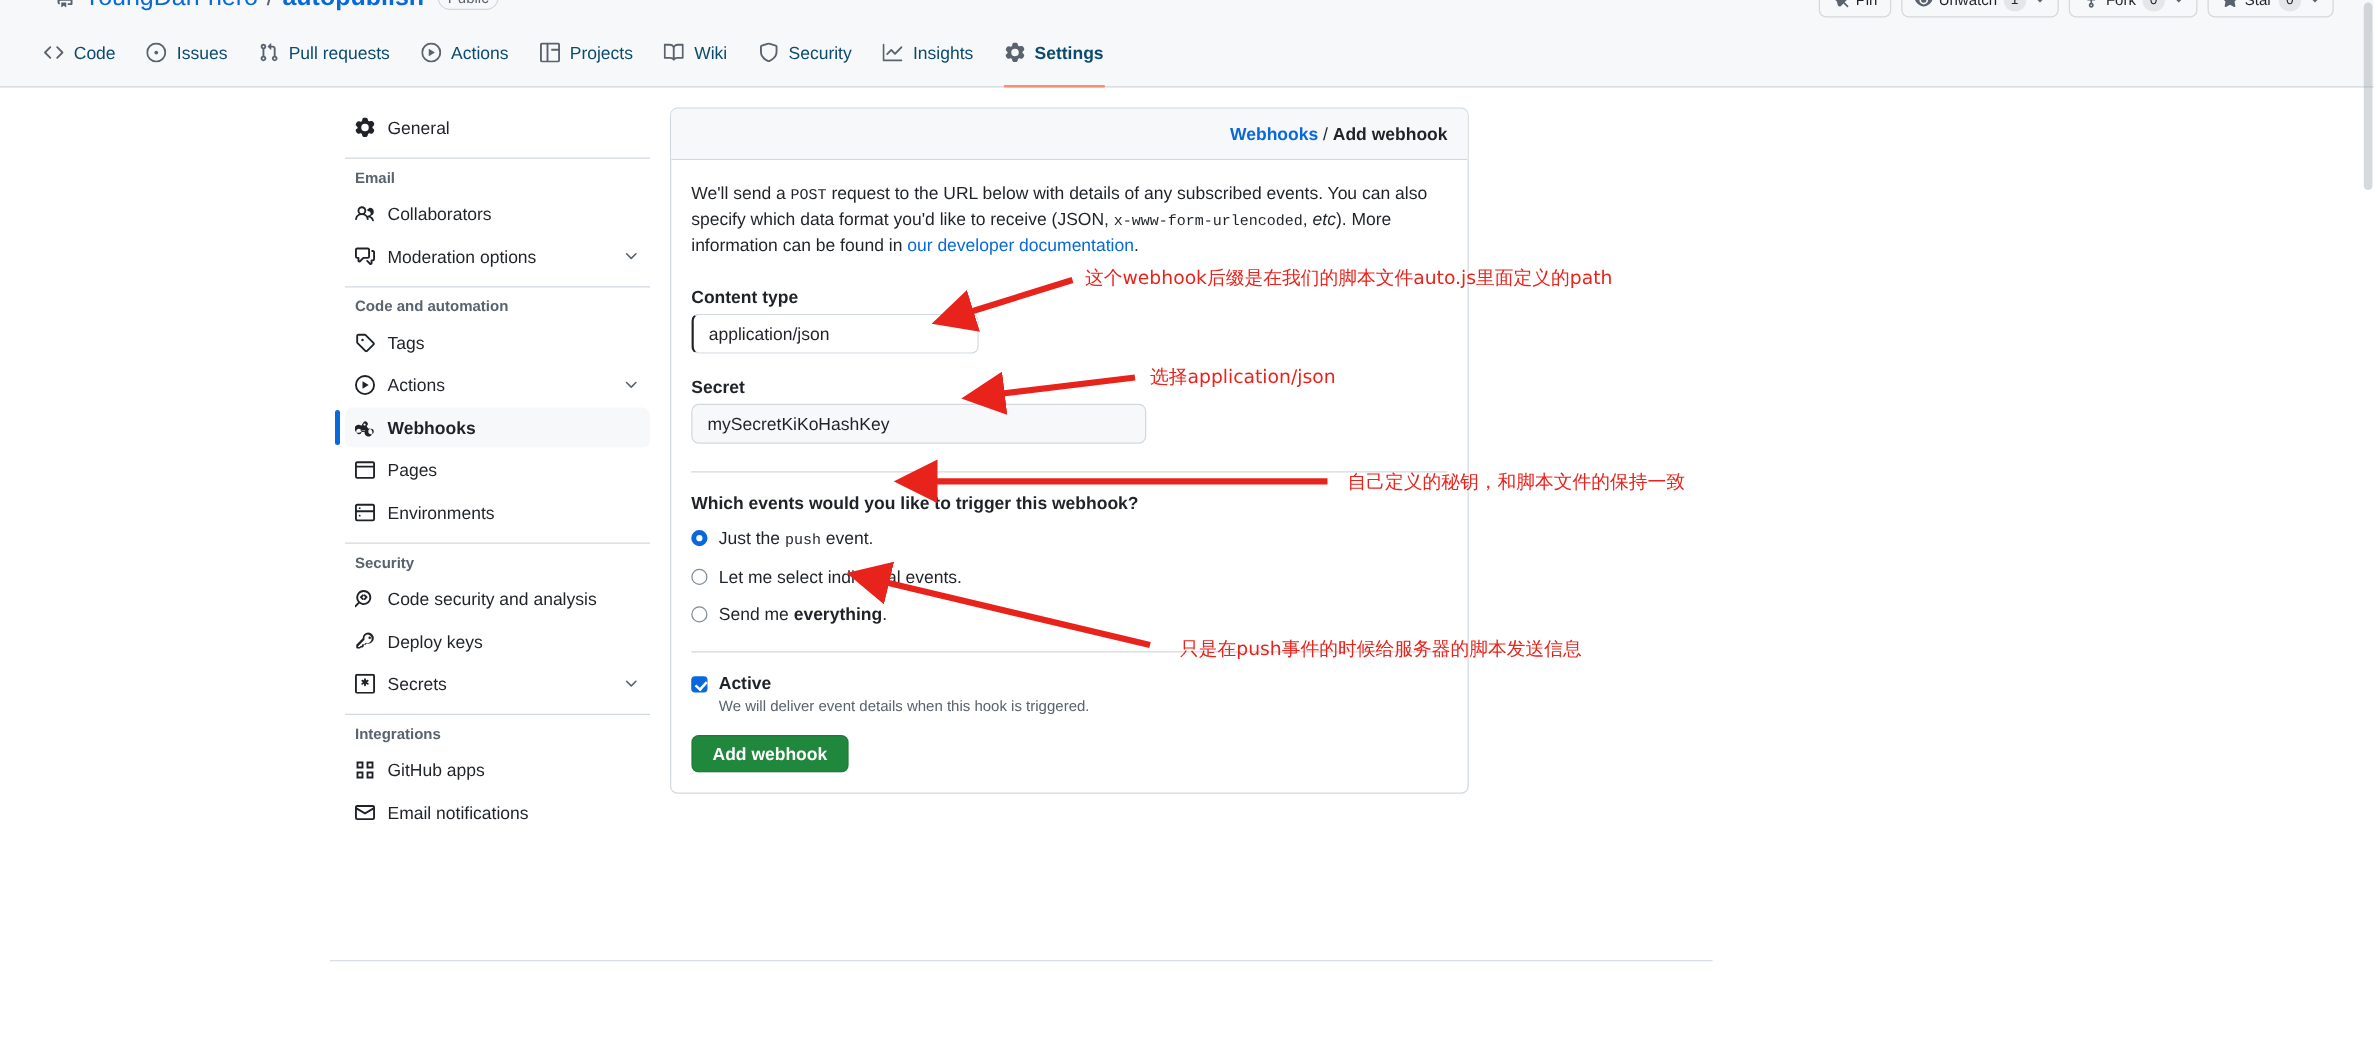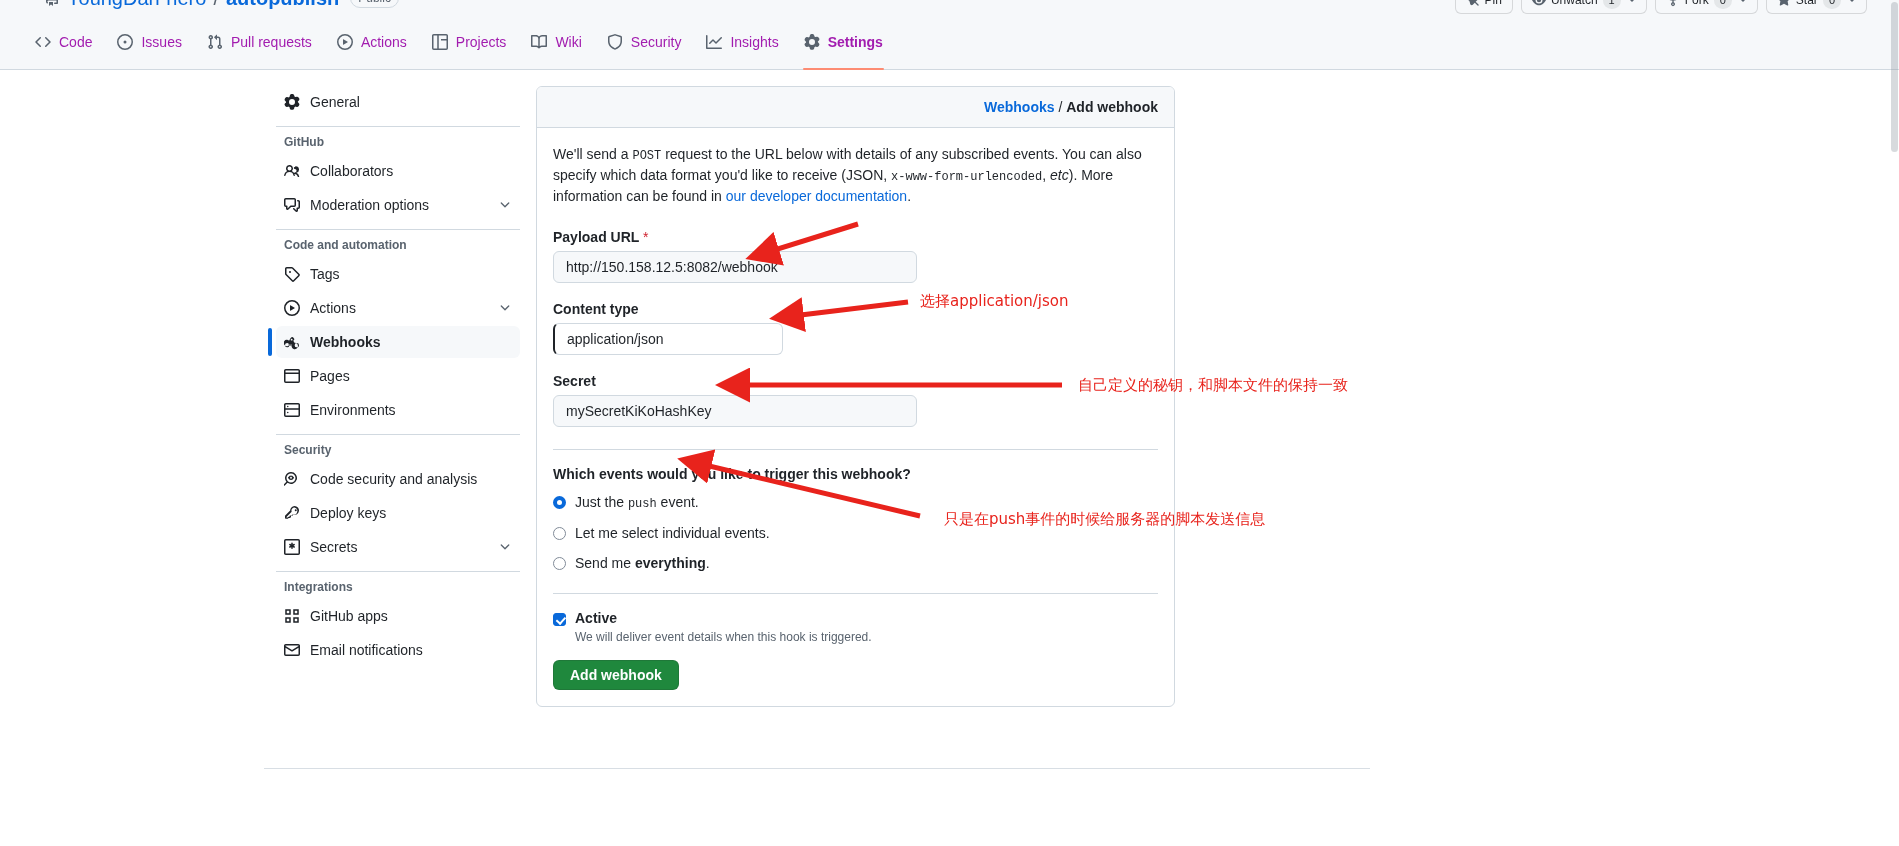--- a/index.html
+++ b/index.html
@@ -56,21 +56,21 @@
 
   
   .repo-nav {
     position: absolute; top: 25px; left: 0; width: 1899px; height: 45px;
     display: flex; align-items: flex-start; gap: 0px; padding-left: 26px;
     border-bottom: 1px solid #d1d9e0; background: #f6f8fa;
   }
   .nav-item {
     display: flex; align-items: center; gap: 8px;
     height: 33px; padding: 0 9px; margin-right: 7px;
-    font-size: 14px; color: #a21caf; border-radius: 6px;
+    font-size: 14px; color: #0c4a6e; border-radius: 6px;
     position: relative; white-space: nowrap;
   }
   .nav-item .ico { color: #59636e; display: flex; align-items: center; }
   .nav-item.active { font-weight: 600; }
   .nav-item.active::after {
     content: ""; position: absolute; left: 8px; right: 8px; bottom: -12px;
     height: 2px; background: #fd8c73; border-radius: 6px;
   }
 
   
@@ -344,21 +344,21 @@
         <span class="ico">
             <svg width="16" height="16" viewBox="0 0 16 16" fill="currentColor">
               <path d="M8 0a8.2 8.2 0 0 1 .701.031C9.444.095 9.99.645 10.16 1.29l.288 1.107c.018.066.079.158.212.224.231.114.454.243.668.386.123.082.233.09.299.071l1.103-.303c.644-.176 1.392.021 1.82.63.27.385.506.792.704 1.218.315.675.111 1.422-.364 1.891L14.1 7.3c-.49.048-.87.078-.121.152a5.99 5.99 0 0 1 0 .772c0 .074.03.104.074.148l.812.799c.475.469.679 1.216.364 1.891a7.977 7.977 0 0 1-.704 1.217c-.428.61-1.176.807-1.82.63l-1.102-.302c-.067-.019-.177-.011-.3.071a4.909 4.909 0 0 1-.668.386c-.133.066-.194.158-.211.224l-.29 1.106c-.168.646-.715 1.196-1.458 1.26a8.006 8.006 0 0 1-1.402 0c-.743-.064-1.289-.614-1.458-1.26l-.289-1.106c-.018-.066-.079-.158-.212-.224a5.738 5.738 0 0 1-.668-.386c-.123-.082-.233-.09-.299-.071l-1.103.303c-.644.176-1.392-.021-1.82-.63a8.12 8.12 0 0 1-.704-1.218c-.315-.675-.111-1.422.363-1.891L1.9 8.7c.05-.048.08-.078.121-.152a5.99 5.99 0 0 1 0-.772c0-.074-.03-.104-.074-.148l-.812-.799C.66 6.36.456 5.613.77 4.938a7.98 7.98 0 0 1 .704-1.217c.428-.61 1.176-.807 1.82-.63l1.102.302c.067.019.177.011.3-.071.214-.143.437-.272.668-.386.133-.066.194-.158.211-.224l.29-1.106C6.032.645 6.578.095 7.321.031 7.552.01 7.775 0 8 0Zm0 5a3 3 0 1 0 0 6 3 3 0 0 0 0-6Z"></path>
             </svg>
           </span>
         <span class="lbl">General</span>
       </div>
 
       <div class="side-divider"></div>
 
-      <div class="side-group-title">GitHub</div>
+      <div class="side-group-title">Email</div>
       <div class="side-item">
         <span class="ico">
             <svg width="16" height="16" viewBox="0 0 16 16" fill="currentColor">
               <path d="M5.5 3.5a2 2 0 1 0 0 4 2 2 0 0 0 0-4ZM2 5.5a3.5 3.5 0 1 1 5.898 2.549 5.508 5.508 0 0 1 3.034 4.084.75.75 0 1 1-1.482.235 4 4 0 0 0-7.9 0 .75.75 0 0 1-1.482-.236A5.507 5.507 0 0 1 3.102 8.05 3.493 3.493 0 0 1 2 5.5ZM11 4a.75.75 0 0 1 .75-.75 3.25 3.25 0 0 1 .555 6.453 4.752 4.752 0 0 1 2.844 3.463.75.75 0 1 1-1.471.303 3.25 3.25 0 0 0-2.89-2.564.75.75 0 0 1 0-1.494 1.75 1.75 0 1 0-.188-3.49A.75.75 0 0 1 11 4Z"></path>
             </svg>
           </span>
         <span class="lbl">Collaborators</span>
       </div>
       <div class="side-item">
         <span class="ico">
@@ -478,24 +478,20 @@
     </aside>
 
     <section class="card">
       <div class="card-head">
         <a href="#">Webhooks</a><span class="slash"> / </span><span>Add webhook</span>
       </div>
 
       <div class="card-body">
         <p class="intro"><span>We'll send a </span><code class="mono">POST</code><span> request to the URL below with details of any subscribed events. You can also specify which data format you'd like to receive (JSON, </span><code class="mono">x-www-form-urlencoded</code><span>, </span><em>etc</em><span>). More information can be found in </span><a href="#">our developer documentation</a><span>.</span></p>
 
-        <div class="field-block">
-          <label class="field-label"><span>Payload URL</span> <span class="req">*</span></label>
-          <input class="txtinput" type="text" value="http://150.158.12.5:8082/webhook" style="">
-        </div>
 
         <div class="field-block">
           <label class="field-label">Content type</label>
           <div class="selectwrap">
             <div class="selectbox">
               <span>application/json</span>
             </div>
           </div>
         </div>
 
@@ -548,20 +544,21 @@
 
     <line x1="858" y1="224" x2="752" y2="257" stroke="#e8231c" stroke-width="5" marker-end="url(#ah)"></line>
 
     <line x1="908" y1="302" x2="776" y2="318" stroke="#e8231c" stroke-width="5" marker-end="url(#ah)"></line>
 
     <line x1="1062" y1="385" x2="722" y2="385" stroke="#e8231c" stroke-width="5" marker-end="url(#ah)"></line>
 
     <line x1="920" y1="516" x2="684" y2="460" stroke="#e8231c" stroke-width="5" marker-end="url(#ah)"></line>
   </svg>
 
+  <div class="anno" style="left:868px;top:213px">这个webhook后缀是在我们的脚本文件auto.js里面定义的path</div>
   <div class="anno" style="left:920px;top:292px">选择application/json</div>
   <div class="anno" style="left:1078px;top:376px">自己定义的秘钥，和脚本文件的保持一致</div>
   <div class="anno" style="left:944px;top:510px">只是在push事件的时候给服务器的脚本发送信息</div>
 
   <div class="scroll-track">
     <div class="scroll-thumb"></div>
   </div>
 </div>
 
 </body></html>

